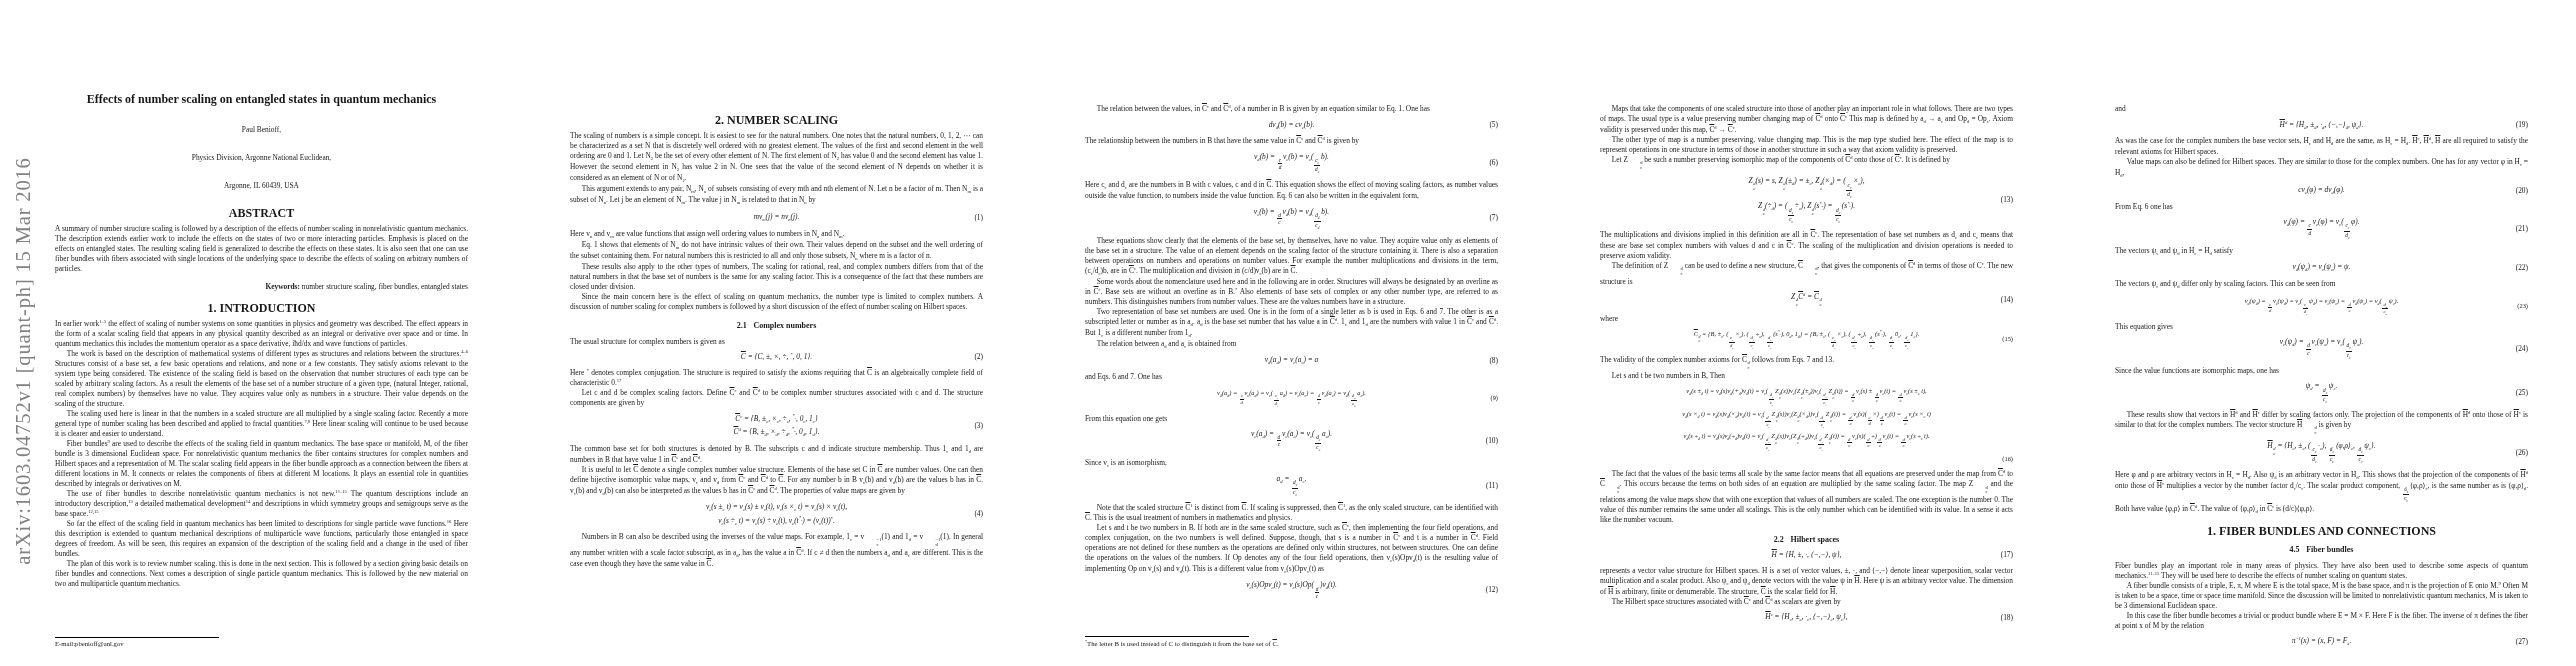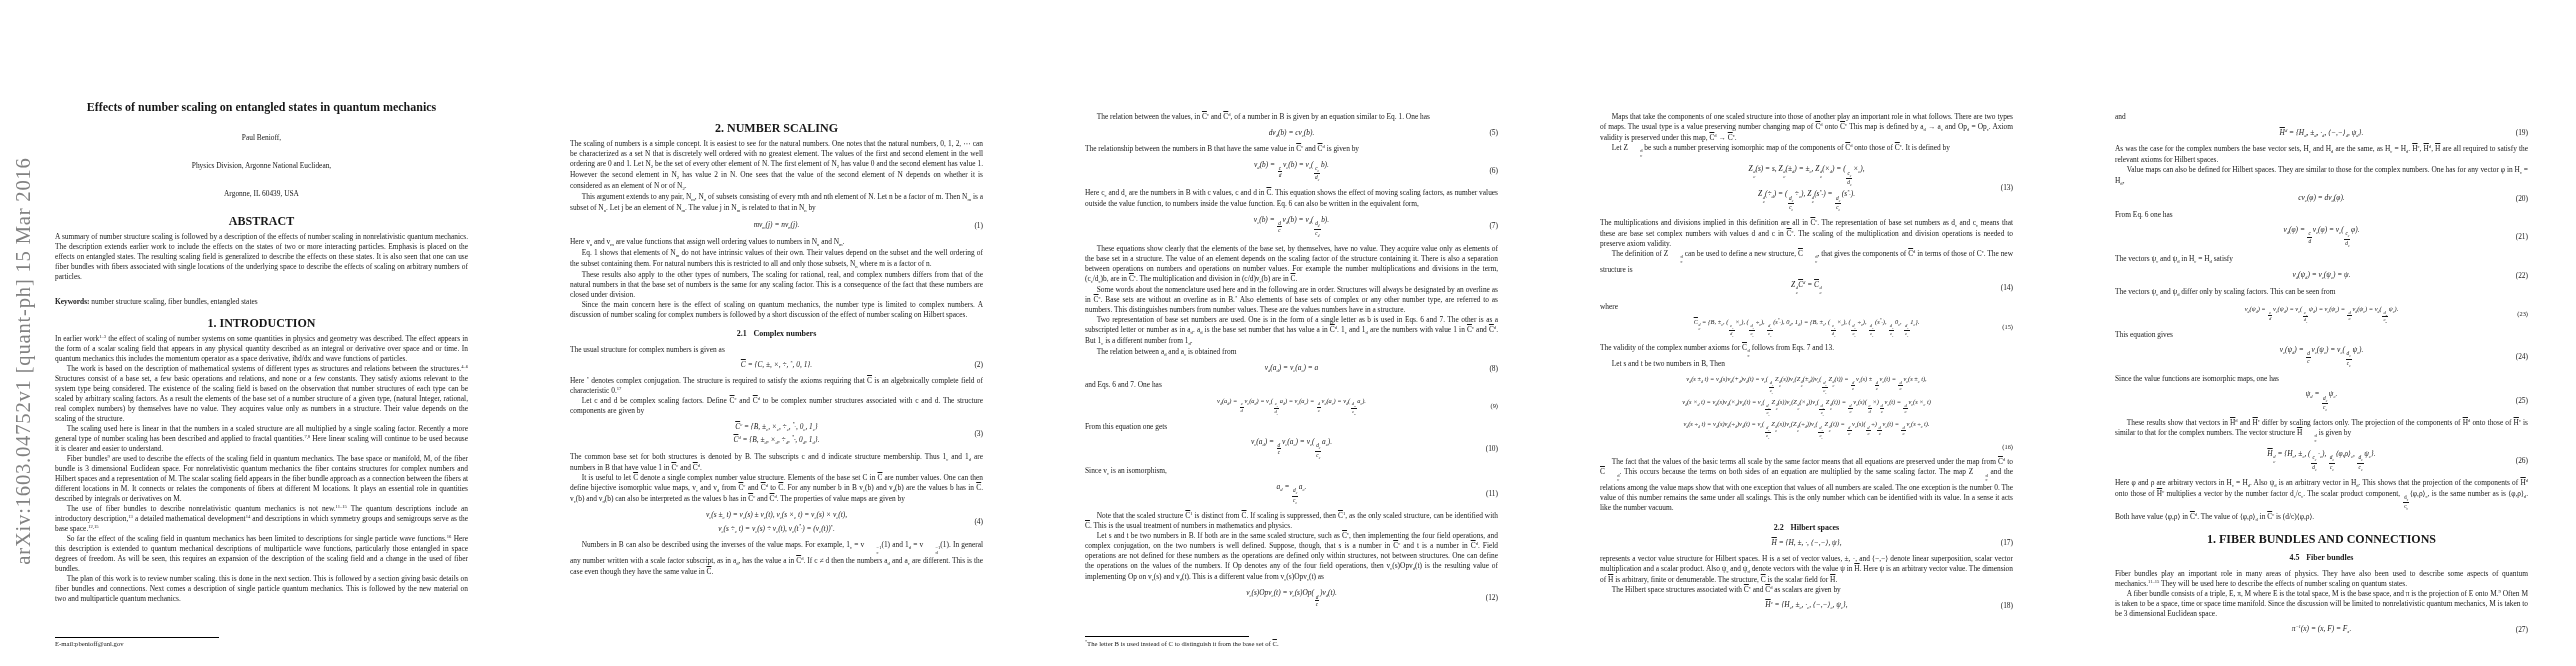--- a/index.html
+++ b/index.html
@@ -1,28 +1,28 @@
 <!DOCTYPE html>
 <html style="font-size:9px"><head>
 <meta charset="utf-8">
 <style>
   html,body{margin:0;padding:0;background:#ffffff;}
   .doc{display:flex;width:2576px;height:667px;background:#fff;}
   .page{position:relative;width:515px;height:667px;overflow:hidden;background:#fff;
         font-family:"Liberation Serif","DejaVu Serif",serif;font-size:7.4px;line-height:10px;color:#181818;}
-  .content{position:absolute;left:55px;width:413px;top:12px;padding-top:100px;}
+  .content{position:absolute;left:55px;width:413px;top:4px;padding-top:100px;}
   .page-first .content{padding-top:88px;}
   .title{font-size:12px;line-height:15px;font-weight:bold;text-align:center;margin:0 5.6px 11px 5.6px;}
   .cline{text-align:center;line-height:11px;margin:17px;}
   .h{font-weight:bold;text-align:center;font-size:12px;margin:11px 0 6.1px 0;}
   .hh{font-weight:bold;text-align:center;font-size:8px;margin:9.4px 0 5.6px 0;}
   .hh .num{margin-right:6.7px;}
   .para{margin:0;text-align:justify;}
   .para.ind{text-indent:11.7px;}
-  .kw{margin-top:15px;text-align:left;}
+  .kw{margin-top:8px;text-align:right;}
   .eq{position:relative;margin:5.6px 0;text-align:center;}
   .eq.small{font-size:6.4px;}
   .eqline{margin:2.2px 0;font-style:italic;}
   .eqnum{position:absolute;right:0;top:50%;transform:translateY(-50%);font-style:normal;}
   .eqnum.below{position:static;transform:none;display:block;text-align:right;margin-top:1.1px;}
   sub,sup{font-size:.62em;line-height:1;}
   .frac{display:inline-flex;flex-direction:column;align-items:center;font-size:.72em;line-height:1.15;
         vertical-align:-0.6em;margin:0 0.6px;text-align:center;}
   .fn{border-bottom:0.6px solid currentColor;padding:0 1.1px;}
   .fd{padding:0 1.1px;}
@@ -182,20 +182,21 @@
               <span class="fd">c</span>
             </span>)v<sub>d</sub>(t).</div>
           <span class="eqnum">(12)</span>
         </div>
       </div>
     <div class="footnote"><div class="rule"></div><span><sup>*</sup>The letter B is used instead of C to distinguish it from the base set of <span class="ov">C</span>.</span></div>
   </section>
   <section class="page">
     <div class="content">
         <p class="para ind">Maps that take the components of one scaled structure into those of another play an important role in what follows. There are two types of maps. The usual type is a value preserving number changing map of <span class="ov">C</span><sup>d</sup> onto <span class="ov">C</span><sup>c</sup> This map is defined by a<sub>d</sub> → a<sub>c</sub> and Op<sub>d</sub> = Op<sub>c</sub>. Axiom validity is preserved under this map, <span class="ov">C</span><sup>d</sup> → <span class="ov">C</span><sup>c</sup>.</p>
+        <p class="para ind">The other type of map is a number preserving, value changing map. This is the map type studied here. The effect of the map is to represent operations in one structure in terms of those in another structure in such a way that axiom validity is preserved.</p>
         <p class="para ind">Let Z<span class="ss">
             <span>d</span>
             <span>c</span>
           </span> be such a number preserving isomorphic map of the components of <span class="ov">C</span><sup>d</sup> onto those of <span class="ov">C</span><sup>c</sup>. It is defined by</p>
         <div class="eq">
           <div class="eqline">Z<span class="ss">
               <span>d</span>
               <span>c</span>
             </span>(s) = s,  Z<span class="ss">
               <span>d</span>
@@ -467,20 +468,21 @@
           <span class="eqnum">(26)</span>
         </div>
         <p class="para">Here φ and ρ are arbitrary vectors in H<sub>c</sub> = H<sub>d</sub>. Also ψ<sub>d</sub> is an arbitrary vector in H<sub>d</sub>. This shows that the projection of the components of <span class="ov">H</span><sup>d</sup> onto those of <span class="ov">H</span><sup>c</sup> multiplies a vector by the number factor d<sub>c</sub>/c<sub>c</sub>. The scalar product component, <span class="frac">
             <span class="fn">d<sub>c</sub></span>
             <span class="fd">c<sub>c</sub></span>
           </span>⟨φ,ρ⟩<sub>c</sub>, is the same number as is ⟨φ,ρ⟩<sub>d</sub>. Both have value ⟨φ,ρ⟩ in <span class="ov">C</span><sup>d</sup>. The value of ⟨φ,ρ⟩<sub>d</sub> in <span class="ov">C</span><sup>c</sup> is (d/c)⟨φ,ρ⟩.</p>
         <div class="h">1. FIBER BUNDLES AND CONNECTIONS</div>
         <div class="hh"><span class="num">4.5</span><span>Fiber bundles</span></div>
         <p class="para">Fiber bundles play an important role in many areas of physics. They have also been used to describe some aspects of quantum mechanics.<sup>11–15</sup> They will be used here to describe the effects of number scaling on quantum states.</p>
         <p class="para ind">A fiber bundle consists of a triple, E, π, M where E is the total space, M is the base space, and π is the projection of E onto M.<sup>9</sup> Often M is taken to be a space, time or space time manifold. Since the discussion will be limited to nonrelativistic quantum mechanics, M is taken to be 3 dimensional Euclidean space.</p>
+        <p class="para ind">In this case the fiber bundle becomes a trivial or product bundle where E = M × F. Here F is the fiber. The inverse of π defines the fiber at point x of M by the relation</p>
         <div class="eq">
           <div class="eqline">π<sup>−1</sup>(x) = (x, F) = F<sub>x</sub>.</div>
           <span class="eqnum">(27)</span>
         </div>
       </div>
   </section>
 </div>
 
 
 </body></html>

